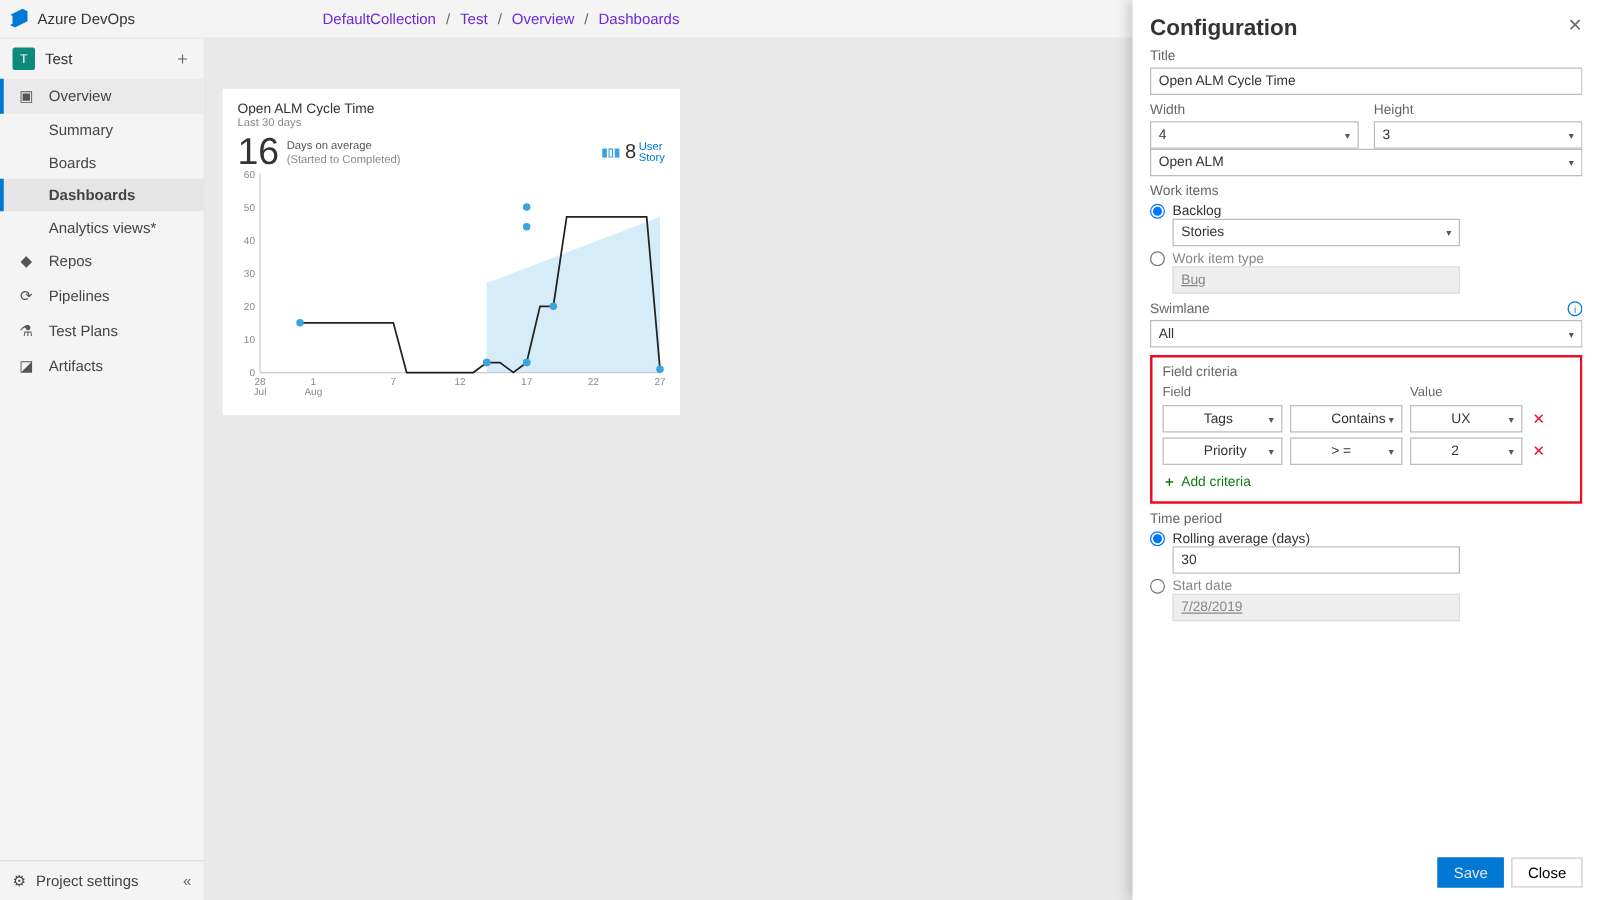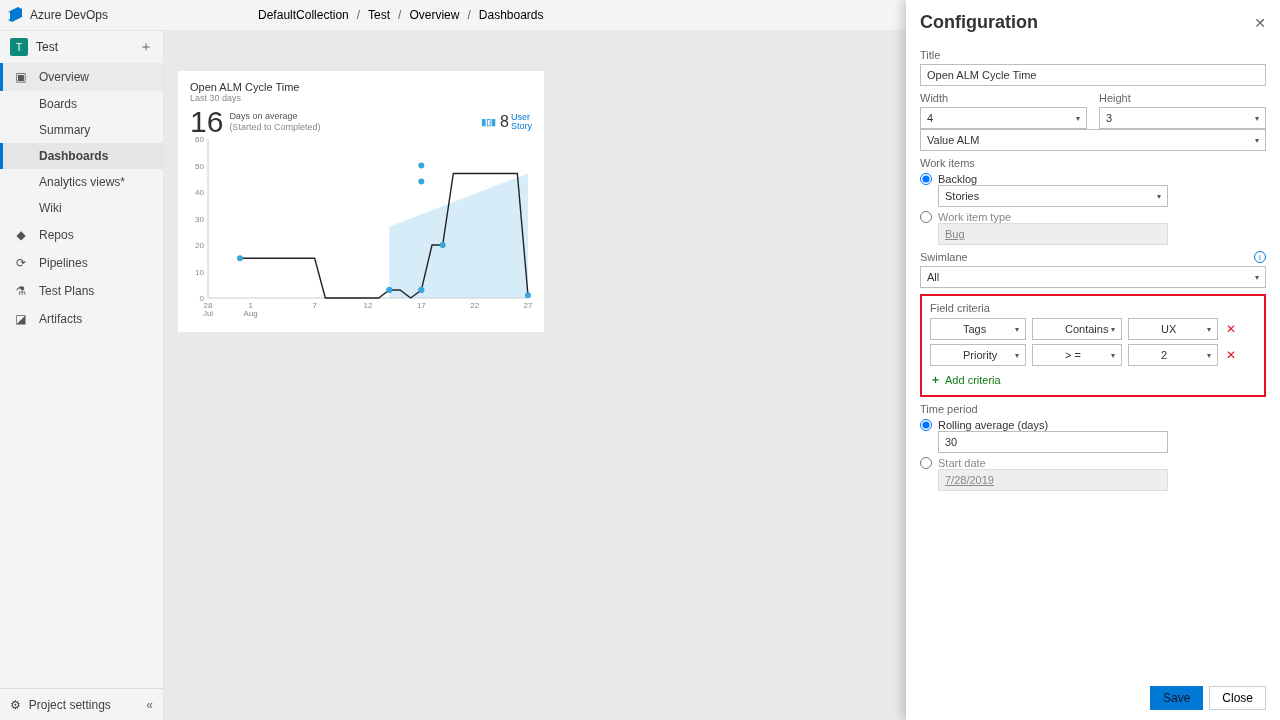--- a/index.html
+++ b/index.html
@@ -3,21 +3,21 @@
 <meta charset="utf-8">
 <style>
   * { box-sizing: border-box; margin: 0; padding: 0; font-family: "Segoe UI", Arial, sans-serif; }
   body { width: 1280px; height: 720px; overflow: hidden; background: #fff; font-size: 12px; color: #333; }
 
   .topbar { height: 31px; background: #f4f4f4; display: flex; align-items: center; border-bottom: 1px solid #e5e5e5; }
   .logo { width: 30px; display: flex; align-items: center; justify-content: center; height: 100%; }
   .logo svg { width: 16px; height: 16px; fill: #0078d4; }
   .brand { font-size: 12px; color: #333; padding-right: 40px; }
   .breadcrumb { display: flex; align-items: center; color: #666; font-size: 12px; gap: 8px; margin-left: 110px; }
-  .breadcrumb a { color: #000000; text-decoration: none; }
+  .breadcrumb a { color: #6d28d9; text-decoration: none; }
 
   .shell { display: flex; height: calc(100% - 31px); }
 
   .sidebar { width: 164px; background: #f4f4f4; display: flex; flex-direction: column; border-right: 1px solid #e5e5e5; }
   .proj-head { display: flex; align-items: center; height: 32px; padding: 0 10px; }
   .proj-badge { width: 18px; height: 18px; background: #0e8a7a; color: #fff; font-size: 10px; display: flex; align-items: center; justify-content: center; margin-right: 8px; border-radius: 2px; }
   .plus { margin-left: auto; color: #666; font-size: 14px; }
   .sb-item { display: flex; align-items: center; height: 28px; padding-left: 10px; color: #444; font-size: 12px; cursor: pointer; border-left: 3px solid transparent; }
   .sb-item .icon { width: 16px; margin-right: 10px; display: flex; justify-content: center; color: #555; }
   .sb-item.parent-sel { background: #eaeaea; border-left-color: #0078d4; }
@@ -37,21 +37,21 @@
   .bignum-left { display: flex; align-items: center; gap: 6px; }
   .bignum-n { font-size: 30px; font-weight: 300; }
   .bignum-txt { font-size: 9px; color: #555; line-height: 1.2; }
   .bignum-txt .muted { color: #888; }
   .legend { display: flex; align-items: center; font-size: 9px; color: #0078d4; gap: 2px; }
   .legend .lg-icn { color: #3aa5dd; font-weight: bold; }
   .legend .lg-n { font-size: 16px; color: #333; margin-left: 2px; }
   .chart { position: absolute; left: 12px; right: 12px; top: 64px; bottom: 10px; }
 
   .panel { position: absolute; top: 0; right: 0; width: 374px; height: 720px; background: #fff; box-shadow: -3px 0 10px rgba(0,0,0,.2); padding: 12px 14px 10px; display: flex; flex-direction: column; }
-  .panel-head { display: flex; align-items: center; margin-bottom: 10px; }
+  .panel-head { display: flex; }
   .panel-title { font-size: 18px; font-weight: 600; }
   .panel-close { margin-left: auto; color: #666; font-size: 14px; cursor: pointer; }
   .panel-body { flex: 1; overflow: hidden; }
   .fld-label { font-size: 11px; color: #666; margin-bottom: 3px; margin-top: 6px; display: flex; align-items: center; justify-content: space-between; }
   .txt-input, .sel-input { width: 100%; height: 22px; border: 1px solid #bdbdbd; font-size: 11px; padding: 2px 6px; background: #fff; color: #333; }
   .sel-input { position: relative; display: flex; align-items: center; }
   .sel-input .chev { margin-left: auto; color: #555; font-size: 8px; }
   .sel-input.disabled { background: #eee; color: #888; border-color: #ddd; text-decoration: underline; }
   .row { display: flex; gap: 12px; }
   .row > div { flex: 1; }
@@ -67,21 +67,21 @@
   .crit-row .c2 { width: 90px; }
   .crit-row .c3 { width: 90px; }
   .crit-del { color: #e81123; font-size: 12px; cursor: pointer; width: 14px; text-align: center; }
   .add-crit { display: flex; align-items: center; gap: 4px; color: #107c10; font-size: 11px; margin-top: 6px; cursor: pointer; }
   .add-crit .plusg { color: #107c10; font-weight: bold; }
   .crit-head { display: flex; gap: 6px; margin-top: 4px; font-size: 10.5px; color: #666; }
   .crit-head .h1 { width: 96px; } .crit-head .h2 { width: 90px; } .crit-head .h3 { width: 90px; }
   .info-icn { width: 12px; height: 12px; border: 1px solid #0078d4; border-radius: 50%; color: #0078d4; font-size: 8px; display: flex; align-items: center; justify-content: center; }
   .panel-foot { display: flex; justify-content: flex-end; gap: 6px; padding-top: 8px; margin-top: auto; }
   .btn { height: 24px; padding: 0 12px; font-size: 12px; border: 1px solid #ccc; background: #fff; cursor: pointer; }
-  .btn.primary { background: #0078d4; border-color: #0078d4; color: #0f172a; }
+  .btn.primary { background: #0078d4; border-color: #0078d4; color: #e5e5e5; }
 
   
   .repos-icn { color: #d83b01; }
   .pipes-icn { color: #0078d4; }
   .tests-icn { color: #8661c5; }
   .arts-icn { color: #ca5010; }
 </style>
 </head>
 <body>
 
@@ -108,33 +108,30 @@
     <div class="proj-head">
       <div class="proj-badge">T</div>
       <div>Test</div>
       <div class="plus">＋</div>
     </div>
     <div class="sb-item parent-sel">
       <span class="icon">▣</span>
       <span>Overview</span>
     </div>
     <div class="sb-sub">
+        <span>Summary</span>
+      </div>
+    <div class="sb-sub">
         <span>Boards</span>
-      </div>
-    <div class="sb-sub">
-        <span>Summary</span>
       </div>
     <div class="sb-sub selected">
         <span>Dashboards</span>
       </div>
     <div class="sb-sub">
         <span>Analytics views*</span>
-      </div>
-    <div class="sb-sub">
-        <span>Wiki</span>
       </div>
     <div class="sb-item">
         <span class="icon repos-icn">◆</span>
         <span>Repos</span>
       </div>
     <div class="sb-item">
         <span class="icon pipes-icn">⟳</span>
         <span>Pipelines</span>
       </div>
     <div class="sb-item">
@@ -231,21 +228,21 @@
       <div>
         <div class="fld-label">Height</div>
         <div class="sel-input">
             <span>3</span>
             <span class="chev">▾</span>
           </div>
       </div>
     </div>
 
     <div class="sel-input">
-        <span>Value ALM</span>
+        <span>Open ALM</span>
         <span class="chev">▾</span>
       </div>
 
     <div class="fld-label">Work items</div>
     <div class="radio-row">
       <input type="radio" checked="" style="">
         <span>Backlog</span>
     </div>
     <div class="indent">
       <div class="sel-input" style="width:230px">
@@ -267,20 +264,25 @@
       <span>Swimlane</span>
       <span class="info-icn">i</span>
     </div>
     <div class="sel-input">
         <span>All</span>
         <span class="chev">▾</span>
       </div>
 
     <div class="hl-box">
       <div class="fld-label" style="margin-top:0">Field criteria</div>
+      <div class="crit-head">
+        <div class="h1">Field</div>
+          <div class="h2"></div>
+          <div class="h3">Value</div>
+      </div>
       <div class="crit-row">
         <div class="sel-input c1">
             <span>Tags</span>
             <span class="chev">▾</span>
           </div>
         <div class="sel-input c2">
             <span>Contains</span>
             <span class="chev">▾</span>
           </div>
         <div class="sel-input c3">

